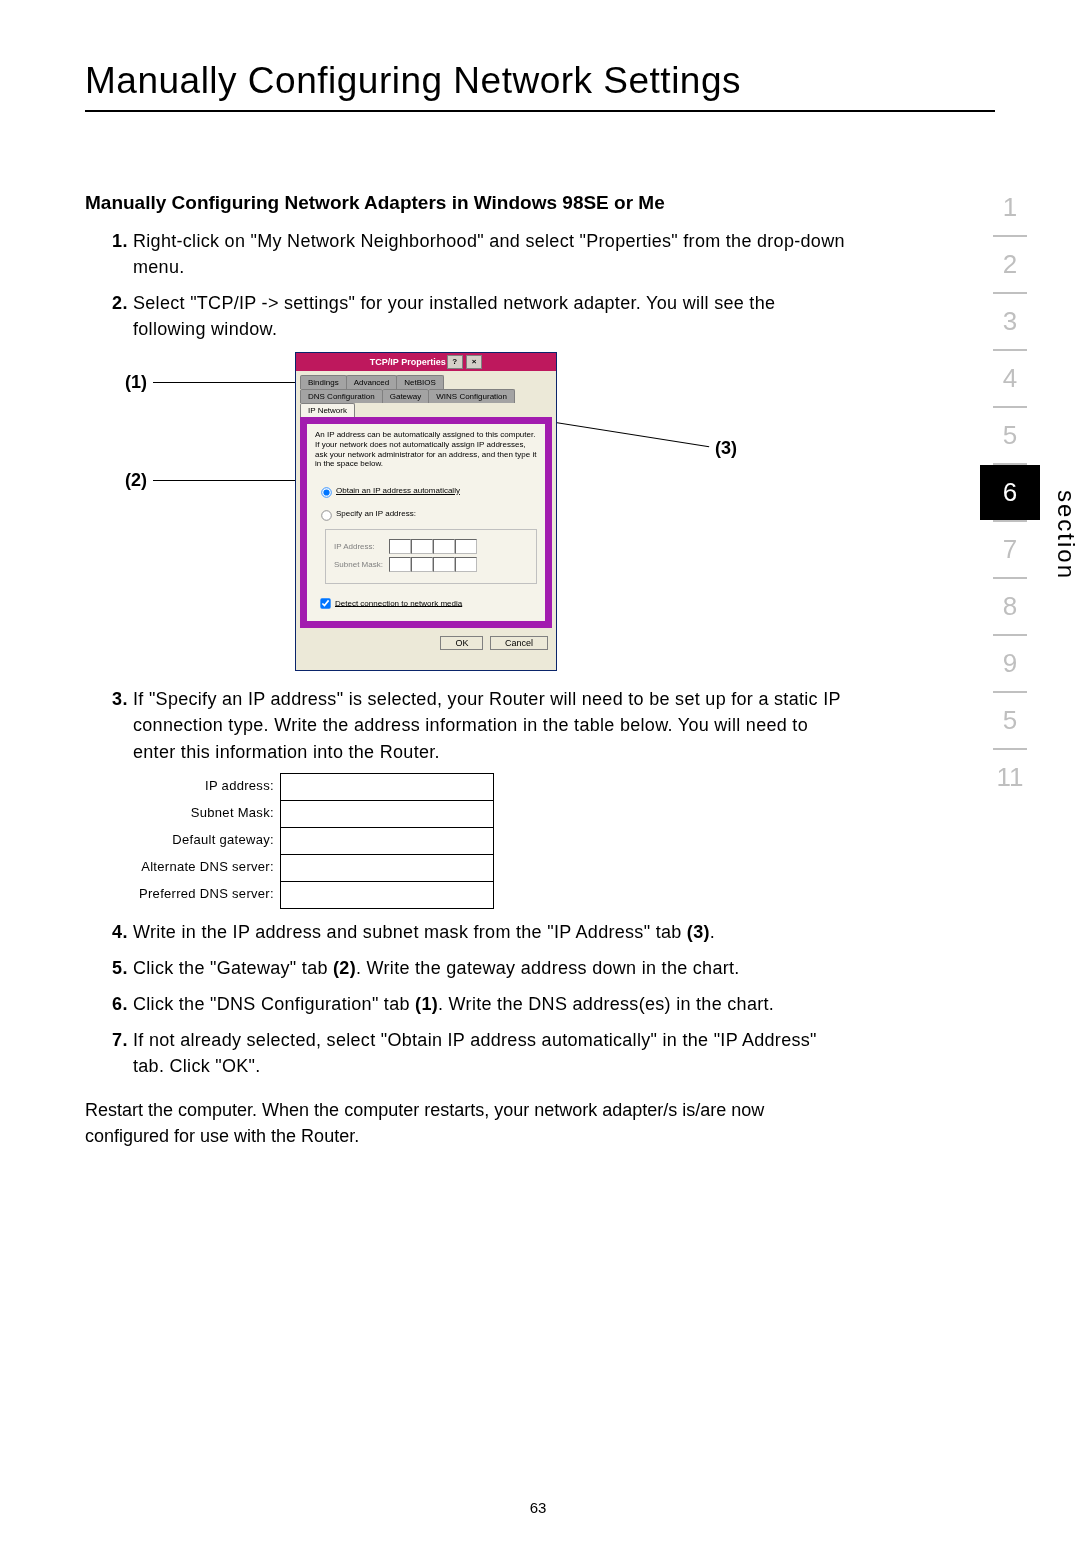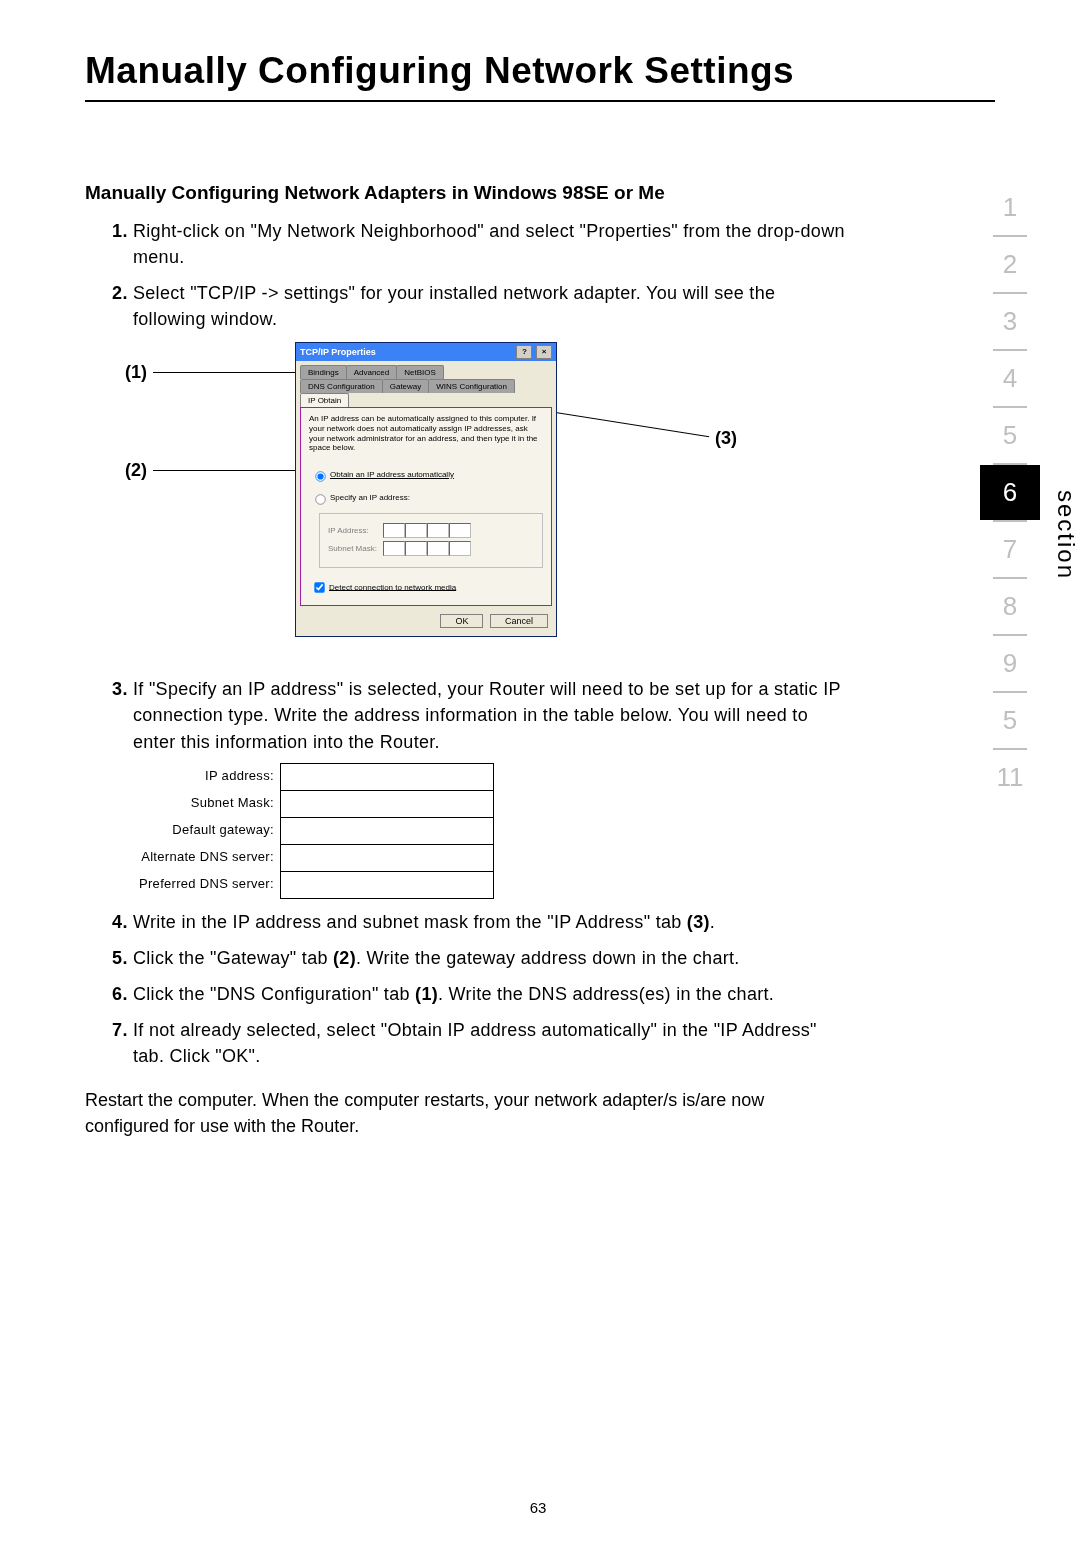--- a/index.html
+++ b/index.html
@@ -14,23 +14,23 @@
     box-sizing: border-box;
   }
   .page {
     padding: 50px 85px 30px 85px;
     position: relative;
     height: 100%;
     box-sizing: border-box;
   }
   .title {
     font-size: 37px;
-    font-weight: 700;
+    font-weight: 400;
     letter-spacing: 0.5px;
-    margin: 0 0 8px 0;
+    margin: 10px 0 8px 0;
     font-family: "Trebuchet MS", Arial, sans-serif;
   }
   .title-rule {
     border: none;
     border-top: 2px solid #000;
     margin: 0 0 80px 0;
   }
   .subhead {
     font-size: 19px;
     font-weight: bold;
@@ -122,26 +122,26 @@
     position: absolute;
     left: 170px;
     top: 0;
     width: 260px;
     background: #ece9d8;
     border: 1px solid #0a246a;
     font-family: Tahoma, Arial, sans-serif;
     font-size: 9px;
   }
   .dlg-title {
-    background: #3b82f6;
+    background: #be185d;
     color: #fff;
     font-weight: bold;
     padding: 2px 4px;
     display: flex;
-    justify-content: space-between;
+    justify-content: center;
     align-items: center;
     font-size: 9px;
   }
   .dlg-title .btns span {
     display: inline-block;
     width: 14px;
     height: 12px;
     background: #d4d0c8;
     border: 1px solid #808080;
     color: #000;
@@ -163,21 +163,21 @@
     background: #a3a3a3;
     padding: 2px 7px;
     margin-right: -1px;
     border-radius: 2px 2px 0 0;
   }
   .tabs .tab.active {
     background: #f5f3ea;
     font-weight: normal;
   }
   .tabbody {
-    border: 1px solid #a21caf;
+    border: 7px solid #a21caf;
     margin: 0 4px 4px 4px;
     background: #f5f3ea;
     padding: 6px 8px 8px 8px;
   }
   .desc {
     font-size: 8px;
     line-height: 1.2;
     margin-bottom: 14px;
   }
   .radio-row {
@@ -198,21 +198,21 @@
   .octets .oc {
     width: 20px; height: 13px;
     border: 1px inset #bbb;
     background: #fff;
     margin-right: 0;
   }
   .chk-row { font-size: 8px; margin-top: 8px;}
   .chk-row input { transform: scale(0.8); vertical-align: middle; margin-right:3px;}
   .dlg-buttons {
     text-align: right;
-    padding: 4px 8px 8px 0;
+    padding: 4px 8px 20px 0;
   }
   .dlg-buttons button {
     font-size: 9px;
     padding: 1px 14px;
     background: #ece9d8;
     border: 1px solid #808080;
     margin-left: 4px;
   }
 
   
@@ -267,21 +267,21 @@
       </div>
       <div class="tabs">
         <span class="tab">Bindings</span>
         <span class="tab">Advanced</span>
         <span class="tab">NetBIOS</span>
       </div>
       <div class="tabs" style="padding-top:0;">
         <span class="tab">DNS Configuration</span>
         <span class="tab">Gateway</span>
         <span class="tab">WINS Configuration</span>
-        <span class="tab active">IP Obtain</span>
+        <span class="tab active">IP Network</span>
       </div>
       <div class="tabbody">
         <div class="desc">An IP address can be automatically assigned to this computer. If your network does not automatically assign IP addresses, ask your network administrator for an address, and then type it in the space below.</div>
         <div class="radio-row">
           <input type="radio" checked="" style=""><u>Obtain an IP address automatically</u>
         </div>
         <div class="radio-row">
           <input type="radio" style=""><span>Specify an IP address:</span>
         </div>
         <div class="fieldgroup">

